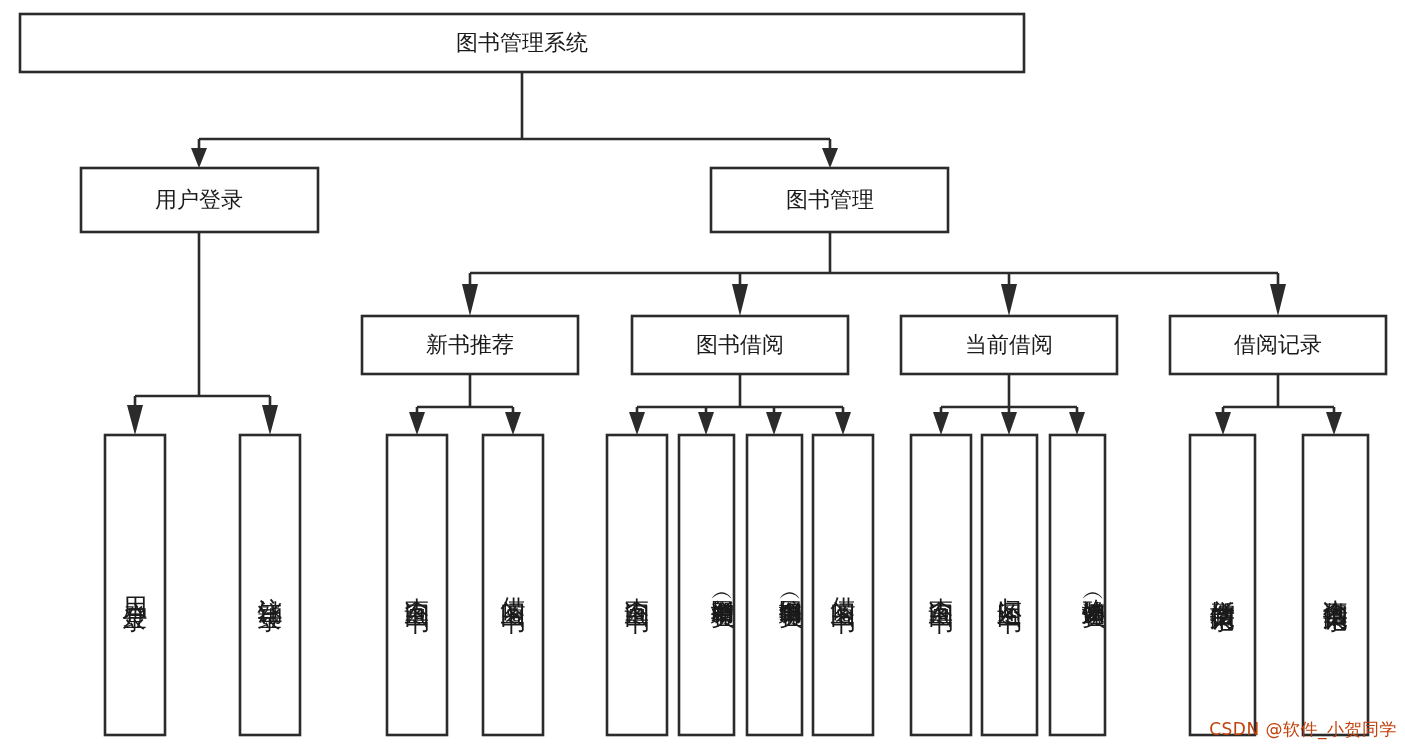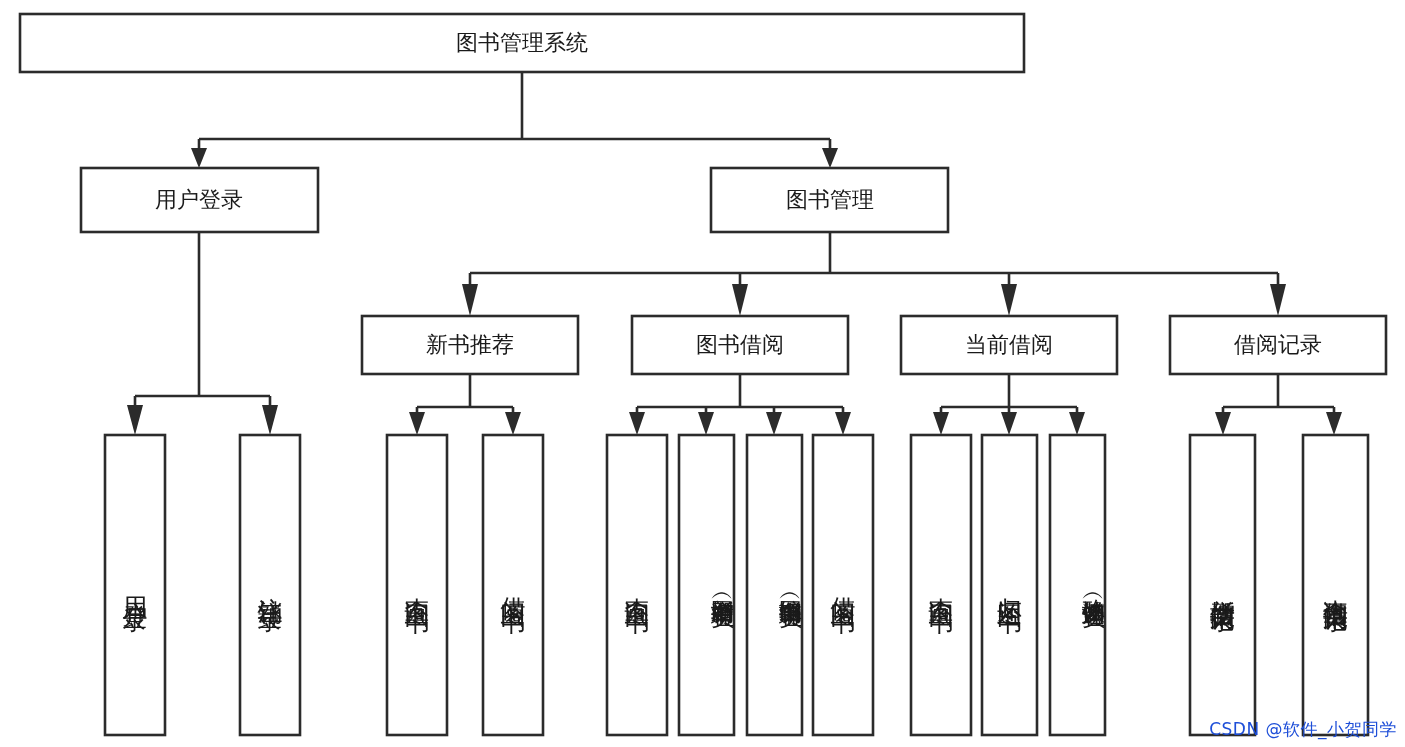--- a/index.html
+++ b/index.html
@@ -45,21 +45,21 @@
     fill: #1a1a1a;
     text-anchor: middle;
     dominant-baseline: middle;
   }
   .watermark {
     position: absolute;
     right: 8px;
     bottom: 6px;
     font-family: "DejaVu Sans", "Liberation Sans", sans-serif;
     font-size: 17px;
-    color: #1d4ed8;
+    color: #c2410c;
     letter-spacing: 0.5px;
     white-space: nowrap;
     pointer-events: none;
   }
   
   .leaf-text {
     position: absolute;
     writing-mode: vertical-rl;
     text-orientation: upright;
     font-family: "DejaVu Sans", "Liberation Sans", sans-serif;

